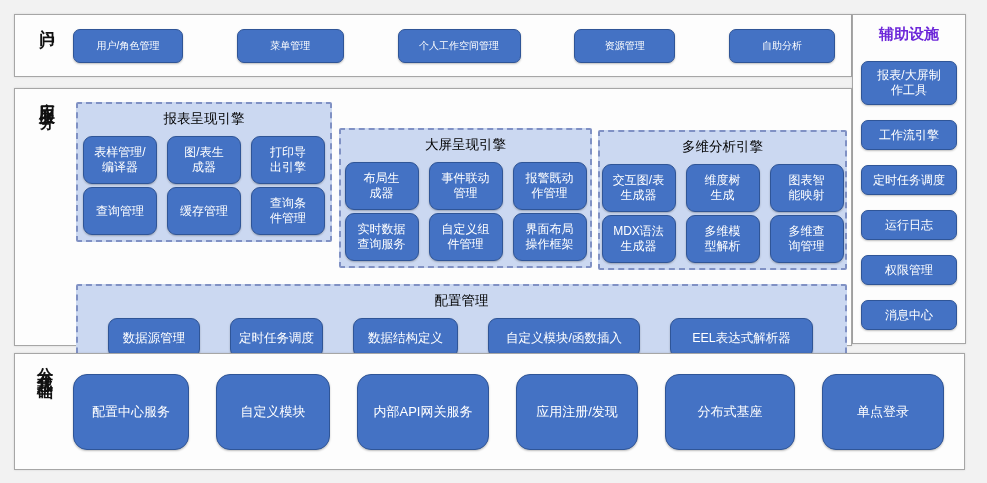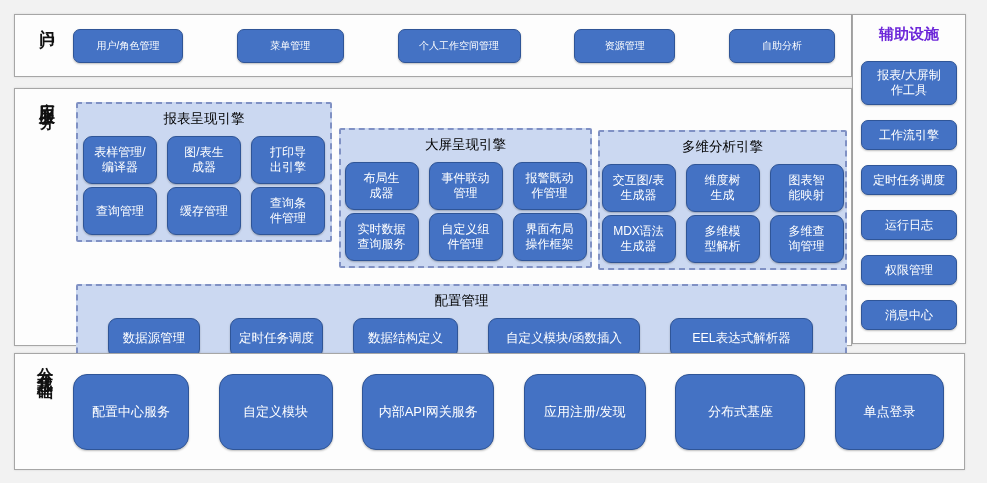--- a/index.html
+++ b/index.html
@@ -65,21 +65,21 @@
   .config-btn { height:40px; border-radius:9px; font-size:12.5px;text-align:right; }
   .c0{width:92px}.c1{width:93px}.c2{width:105px}.c3{width:152px}.c4{width:143px}
 
   
   #dist { left:14px; top:353px; width:951px; height:117px; }
   #dist .row {
     position:absolute; left:58px; right:20px; top:50%; transform:translateY(-50%);
     display:flex; justify-content:space-between;
   }
   .dist-btn { height:76px; border-radius:14px; font-size:13px; }
-  .d0{width:116px}.d1{width:114px}.d2{width:132px}.d3{width:122px}.d4{width:130px}.d5{width:109px}
+  .d0{width:116px}.d1{width:114px}.d2{width:132px}.d3{width:122px}.d4{width:130px}.d5{width:122px}
 </style>
 </head>
 <body>
 
 <div class="stage">
 
   <div class="panel" id="portal">
     <div class="vlabel" style="left:24px;">门户</div>
     <div class="row">
       <div class="btn portal-btn p0">用户/角色管理</div>

